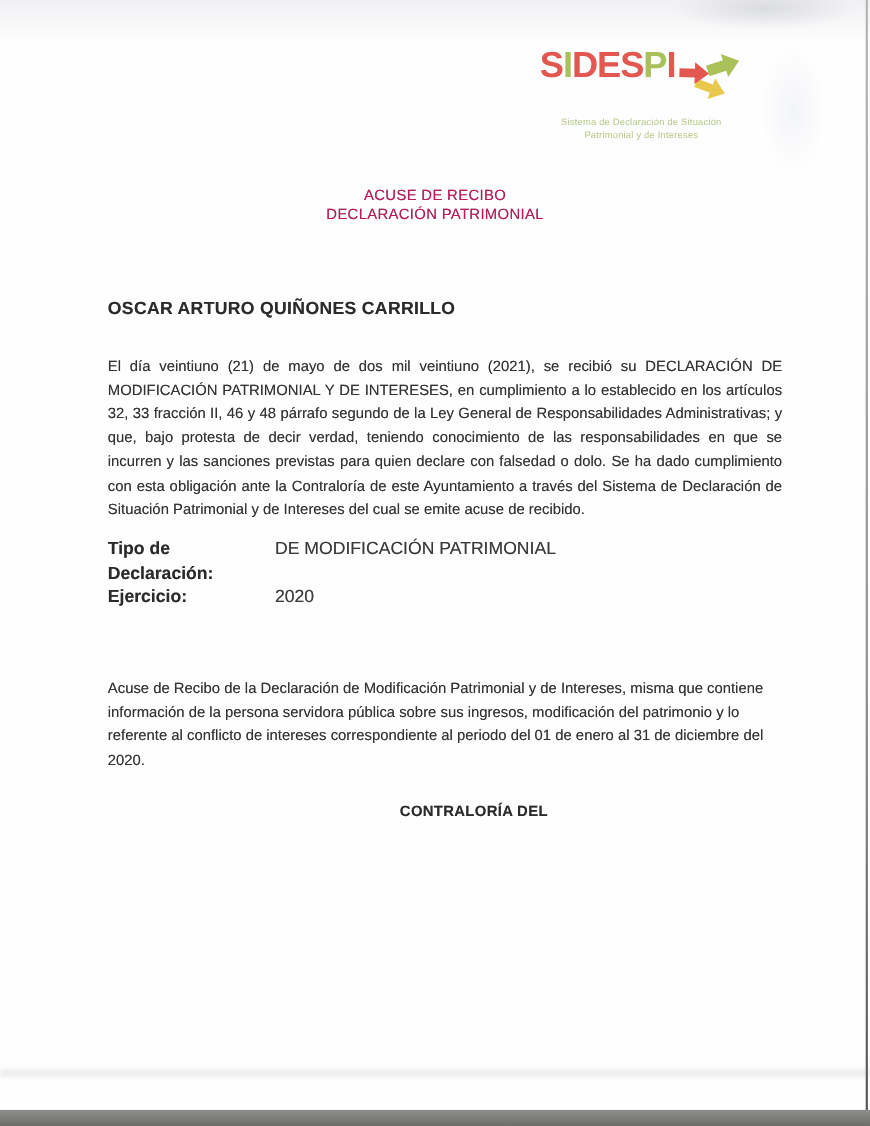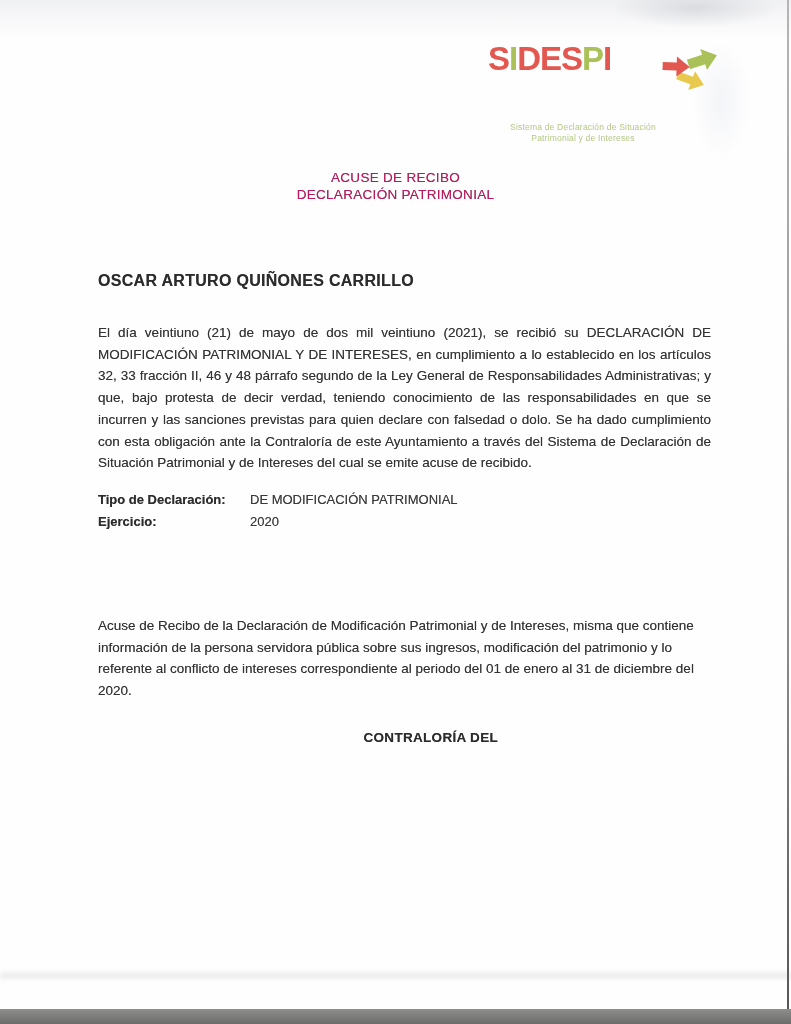--- a/index.html
+++ b/index.html
@@ -40,34 +40,34 @@
   }
   .scan-edge-bottom {
     position:absolute; left:0; bottom:0; width:791px; height:15px;
     background:linear-gradient(180deg, #8e8e8c, #6c6c6a);
   }
   
   .logo {
     position:absolute; left:488px; top:36px; width:190px;
     text-align:center;
   }
-  .brand-row { display:flex; align-items:flex-start; justify-content:space-between;gap:48px; }
+  .brand-row { display:flex; align-items:flex-start; justify-content:flex-end; }
   .brand-text {
     font-weight:bold;
     font-size:33px;
     letter-spacing:-1px;
     line-height:1;
     padding-top:6px;
     text-shadow:0 0 1px rgba(255,255,255,0.4);
   }
   .arrow-mark { margin-left:2px; margin-top:0; }
   .tagline {
     font-size:8.5px;
     line-height:11px;
-    margin-top:20px;
+    margin-top:3px;
     letter-spacing:0.2px;
   }
   
   .doc-title {
     position:absolute; left:0; top:169px; width:791px;
     text-align:center;
     font-size:13.5px; line-height:17px;
     letter-spacing:0.3px;
     color:#be185d;
   }
@@ -76,21 +76,21 @@
     font-weight:bold; font-size:16px; letter-spacing:0.3px;
   }
   .para1 {
     position:absolute; left:98px; top:322px; width:613px;
     font-size:13.5px; line-height:21.7px;
     text-align:justify;
     color:#333;
   }
   .fields {
     position:absolute; left:98px; top:489px; width:620px;
-    font-size:13px; line-height:21.6px;
+    font-size:16px; line-height:21.6px;
   }
   .field-row { display:flex; }
   .field-label { font-weight:bold; width:152px; flex:0 0 152px; }
   .field-value { color:#3a3a3a; }
   .para2 {
     position:absolute; left:98px; top:615px; width:600px;
     font-size:13.5px; line-height:21.5px;
     text-align:left;
     color:#333;
   }

